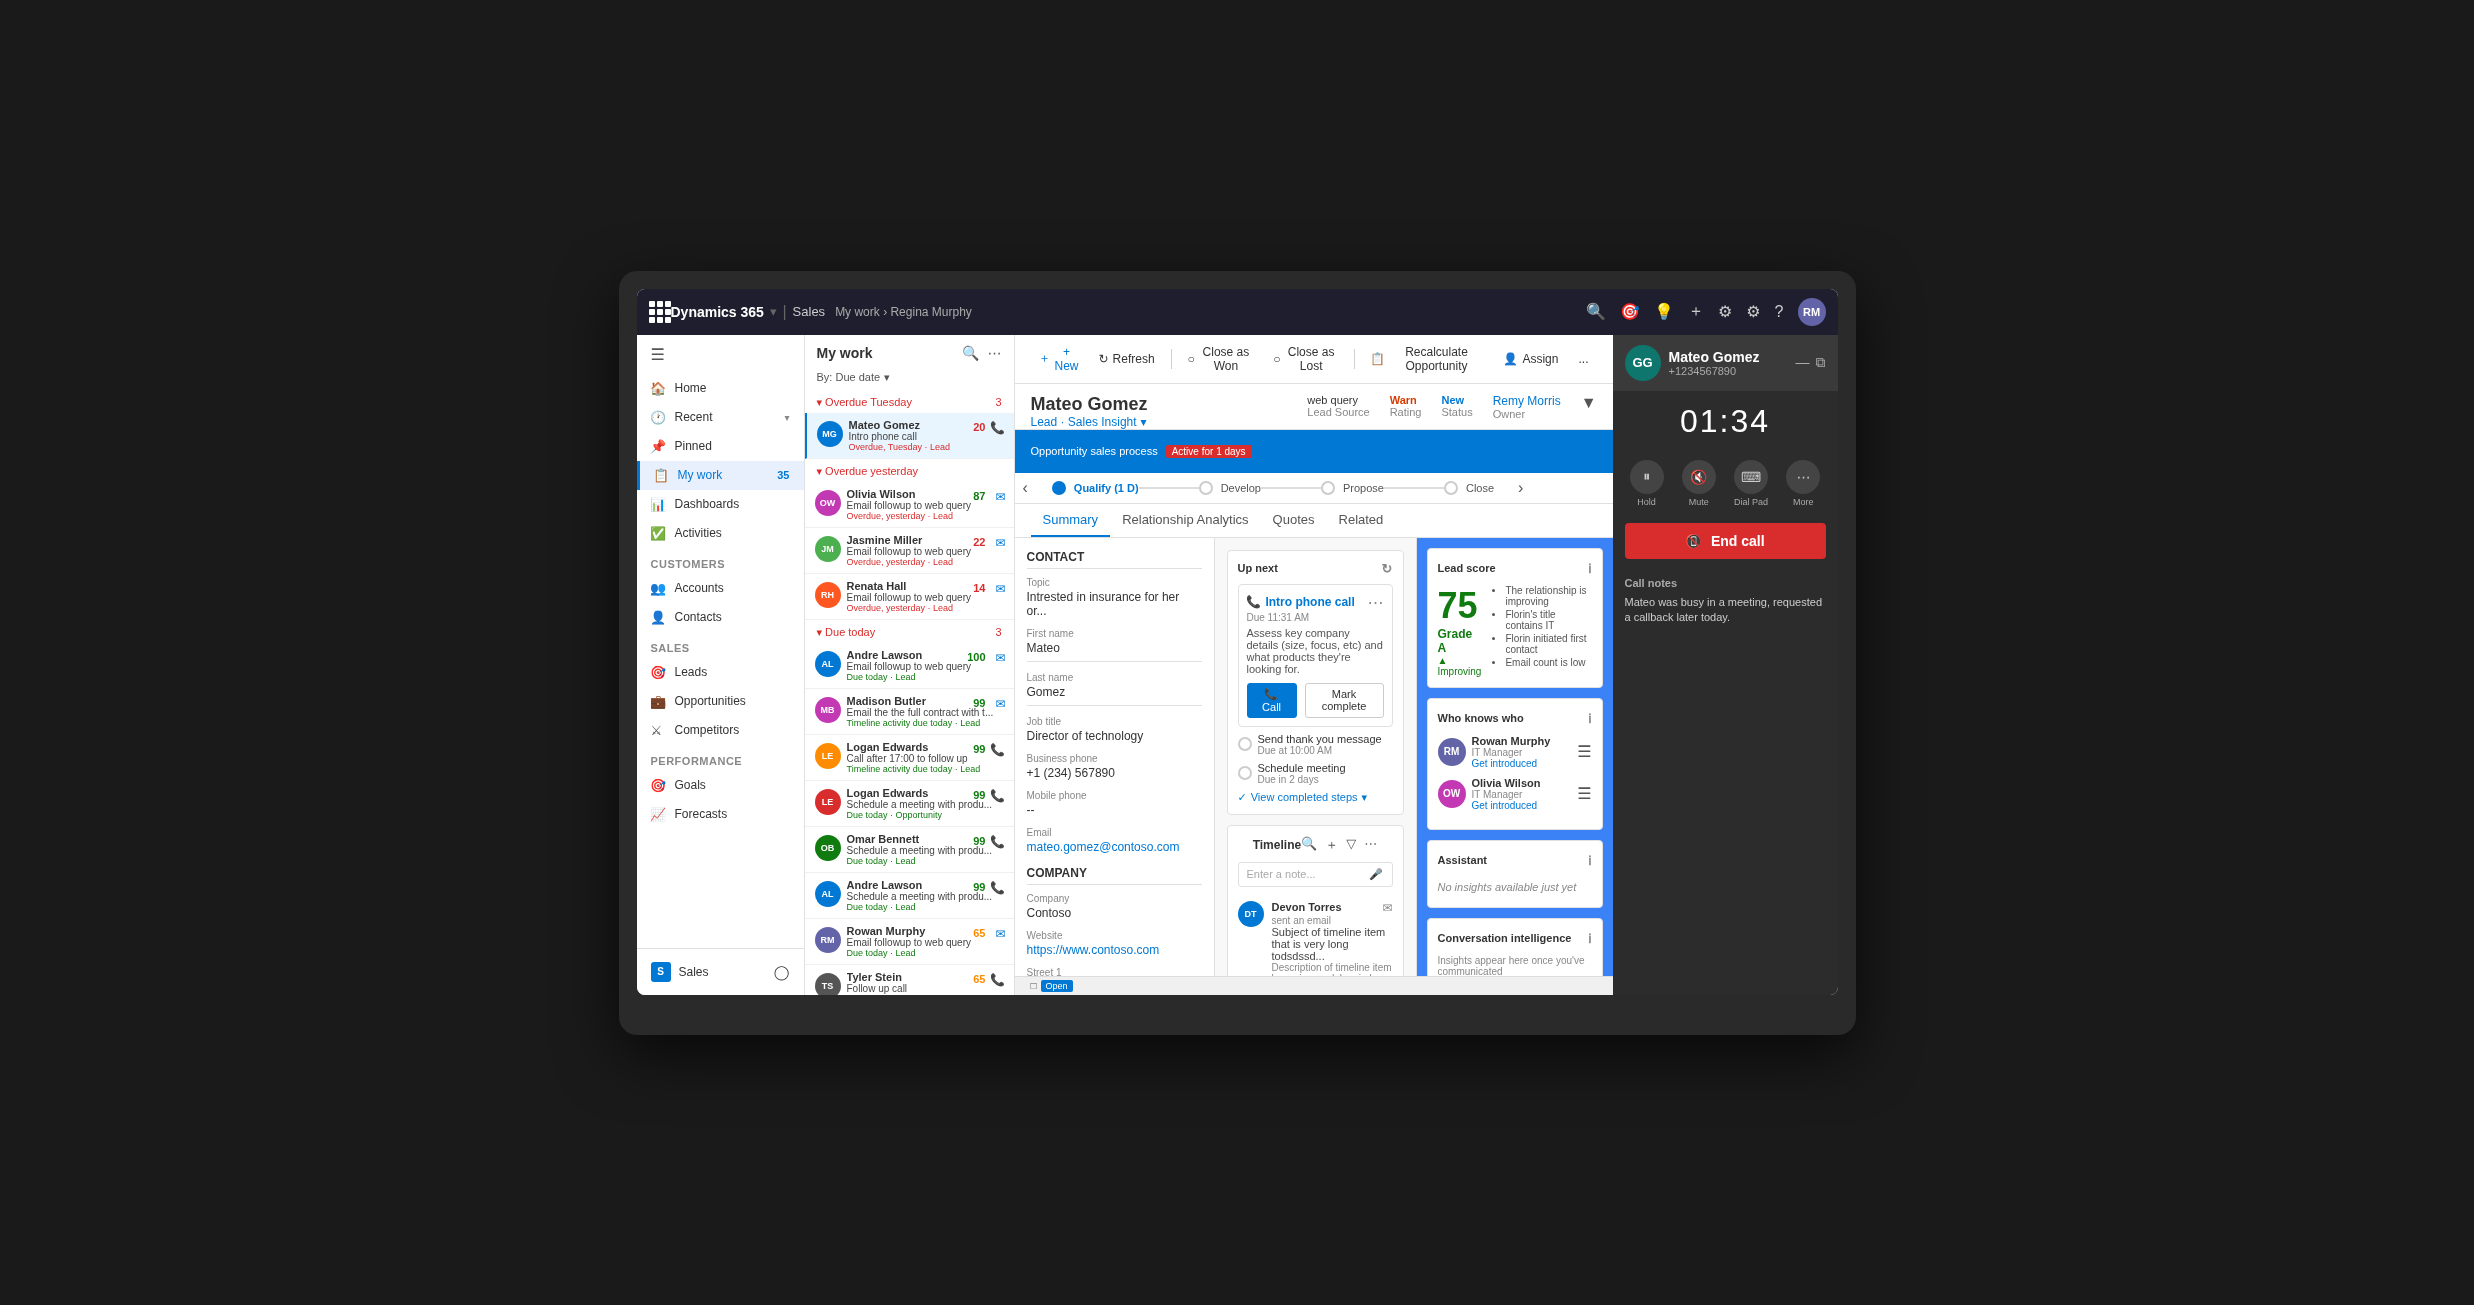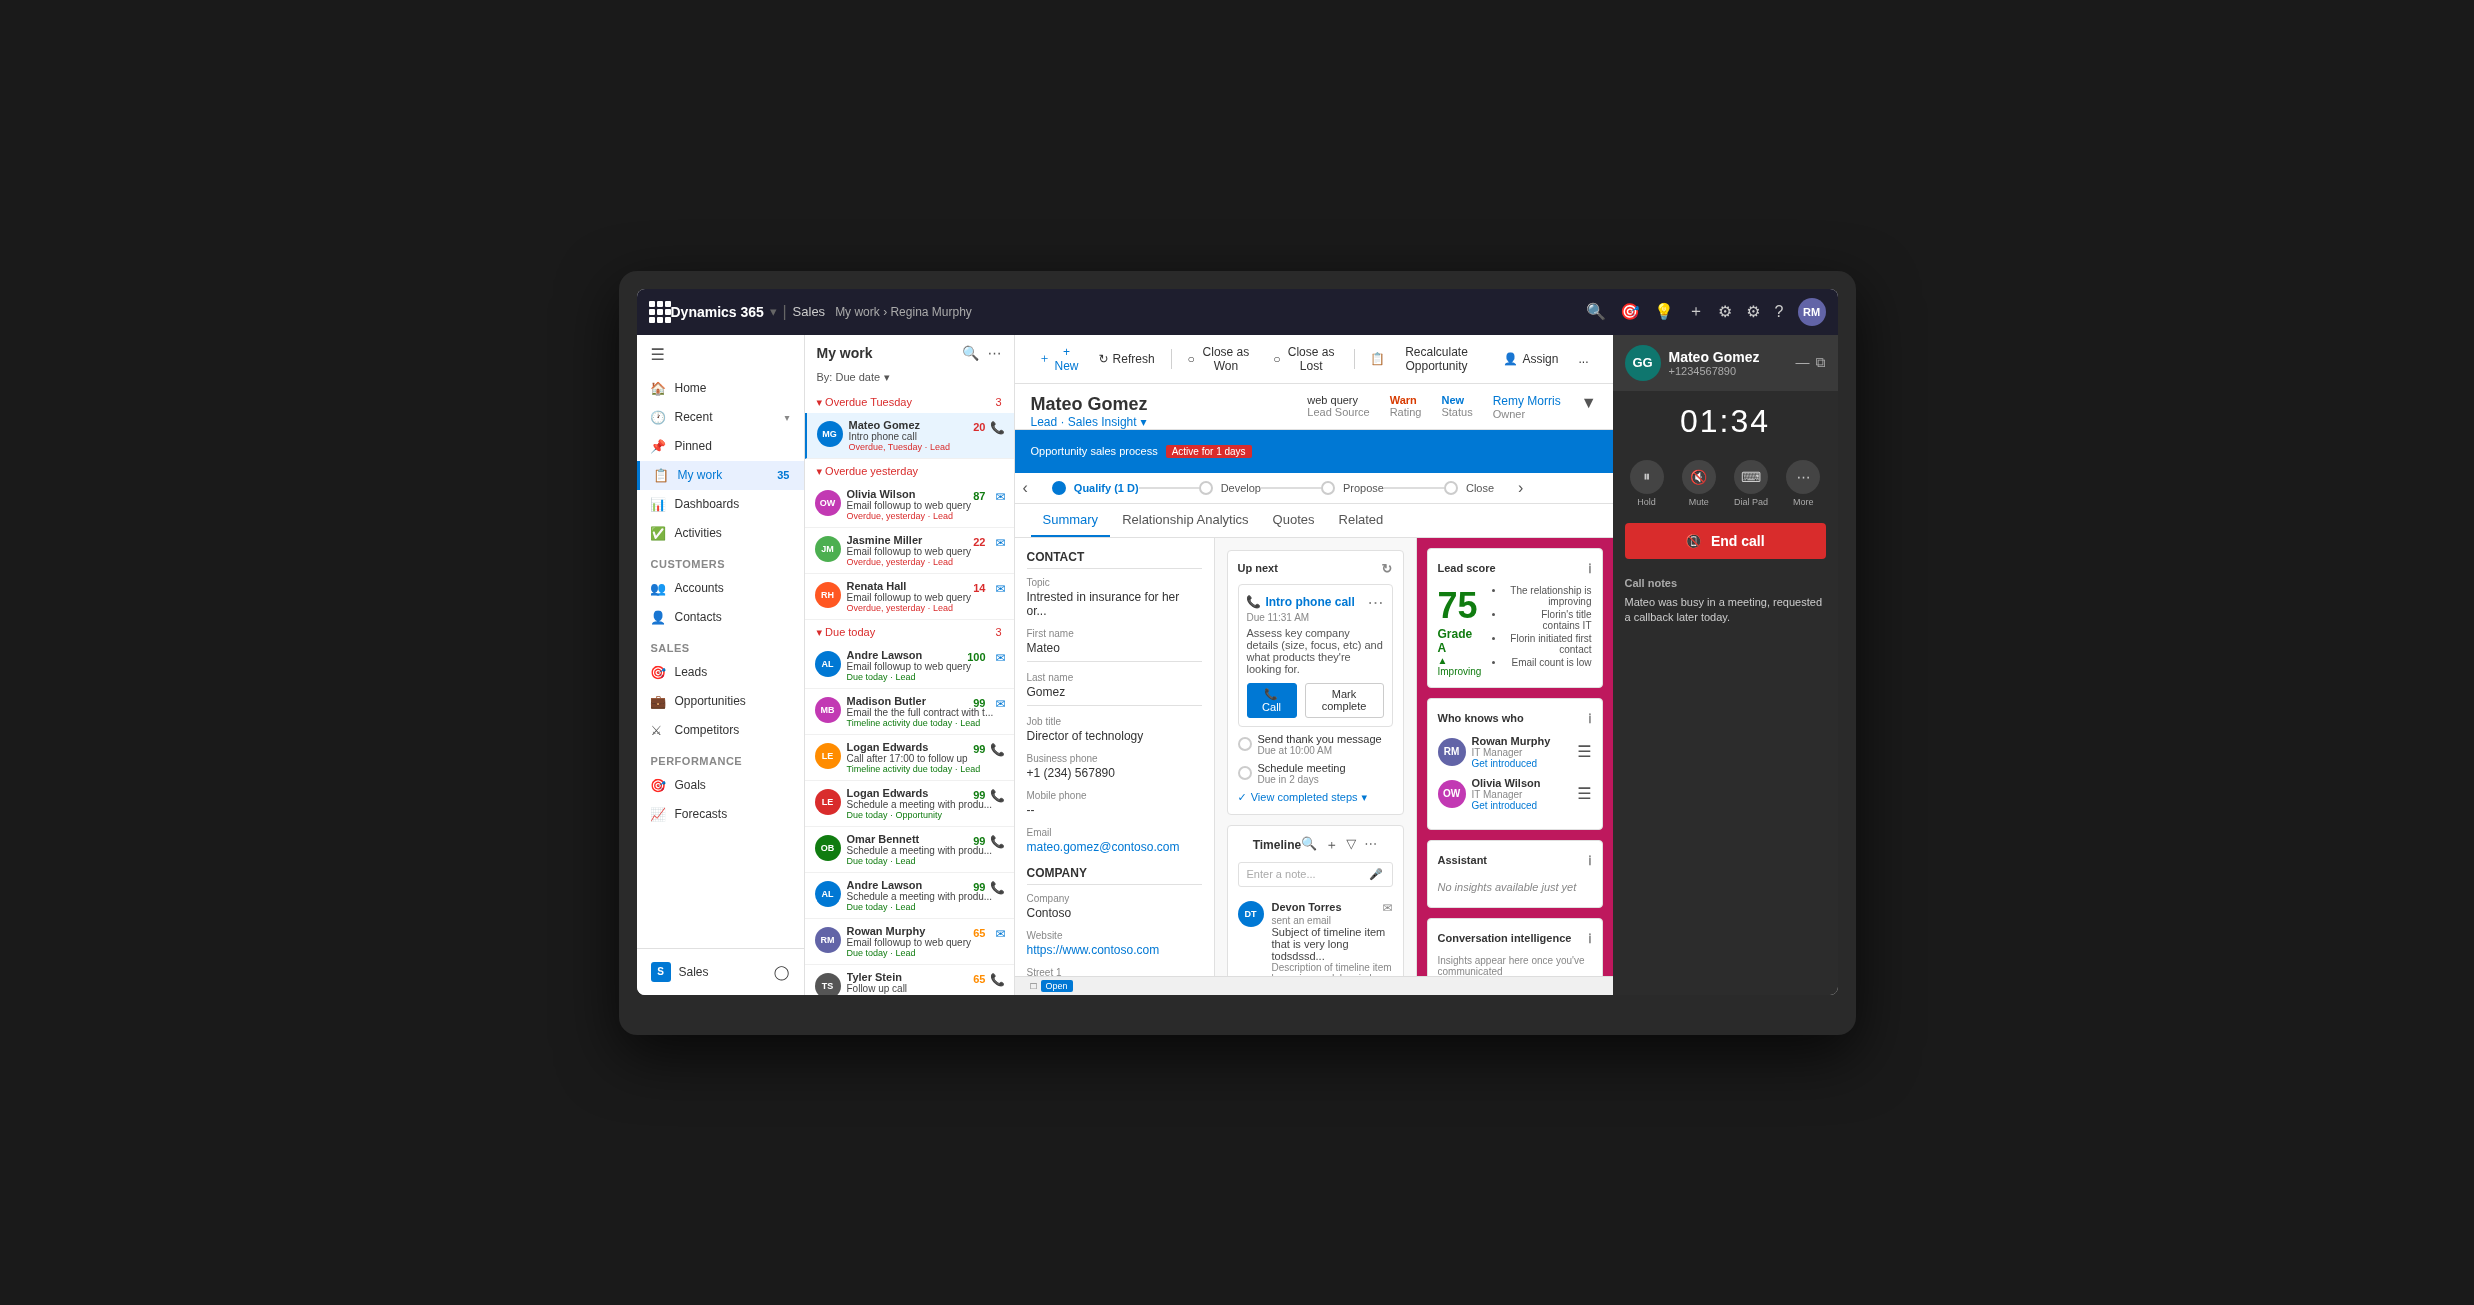--- a/index.html
+++ b/index.html
@@ -110,21 +110,21 @@
     .form-field { margin-bottom: 10px; }
     .form-label { font-size: 10px; color: #888; margin-bottom: 2px; }
     .form-value { font-size: 12px; color: #333; }
     .form-value.link { color: #0078d4; }
     .form-field-underline { border-bottom: 1px solid #e0e0e0; padding-bottom: 6px; }
 
     
     .mid-col { flex: 1; overflow-y: auto; padding: 12px; background: #f8f8f8; }
     
     
-    .right-col { width: 197px; background: #be185d; border-left: 1px solid #e0e0e0; overflow-y: auto; flex-shrink: 0; padding: 10px; }
+    .right-col { width: 197px; background: #3b82f6; border-left: 1px solid #e0e0e0; overflow-y: auto; flex-shrink: 0; padding: 10px; }
 
     
     .card { background: #fff; border: 1px solid #e0e0e0; border-radius: 4px; padding: 10px; margin-bottom: 10px; }
     .card-title { font-size: 11px; font-weight: 700; color: #333; margin-bottom: 8px; display: flex; justify-content: space-between; align-items: center; }
     .card-title-icon { color: #888; font-size: 13px; cursor: pointer; }
 
     
     .up-next-item { border: 1px solid #e0e0e0; border-radius: 4px; padding: 8px; margin-bottom: 6px; }
     .up-next-title { font-size: 12px; font-weight: 600; color: #0078d4; display: flex; align-items: center; gap: 4px; }
     .up-next-due { font-size: 10px; color: #888; }
@@ -150,21 +150,21 @@
     .timeline-action { font-size: 10px; color: #888; }
     .timeline-subject { font-size: 11px; color: #444; }
     .timeline-body { font-size: 10px; color: #888; }
     .timeline-badge { display: inline-block; font-size: 9px; padding: 1px 5px; border-radius: 2px; border: 1px solid #ccc; color: #555; margin-top: 3px; }
 
     
     .lead-score-number { font-size: 36px; font-weight: 700; color: #107c10; }
     .lead-score-grade { font-size: 12px; color: #107c10; font-weight: 600; }
     .lead-score-improving { font-size: 10px; color: #107c10; }
     .lead-score-facts { list-style: disc; padding-left: 14px; font-size: 10px; color: #555; }
-    .lead-score-facts li { margin-bottom: 2px; text-align: right; }
+    .lead-score-facts li { margin-bottom: 2px; }
     .lead-score-row { display: flex; gap: 10px; align-items: flex-start; }
 
     
     .wkw-item { display: flex; align-items: center; gap: 6px; margin-bottom: 8px; }
     .wkw-avatar { width: 28px; height: 28px; border-radius: 50%; background: #888; display: flex; align-items: center; justify-content: center; font-size: 10px; font-weight: 700; color: #fff; flex-shrink: 0; }
     .wkw-info { flex: 1; }
     .wkw-name { font-size: 11px; font-weight: 600; color: #333; }
     .wkw-title { font-size: 10px; color: #888; }
     .wkw-link { font-size: 10px; color: #0078d4; cursor: pointer; }
     .wkw-menu { font-size: 16px; color: #555; cursor: pointer; }

